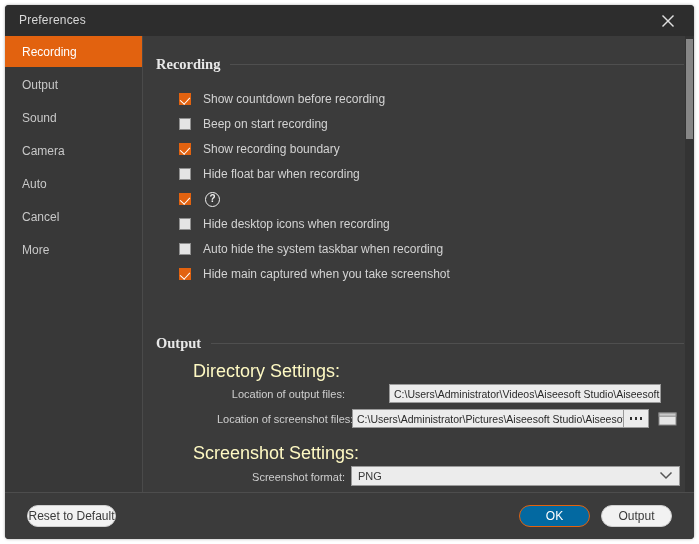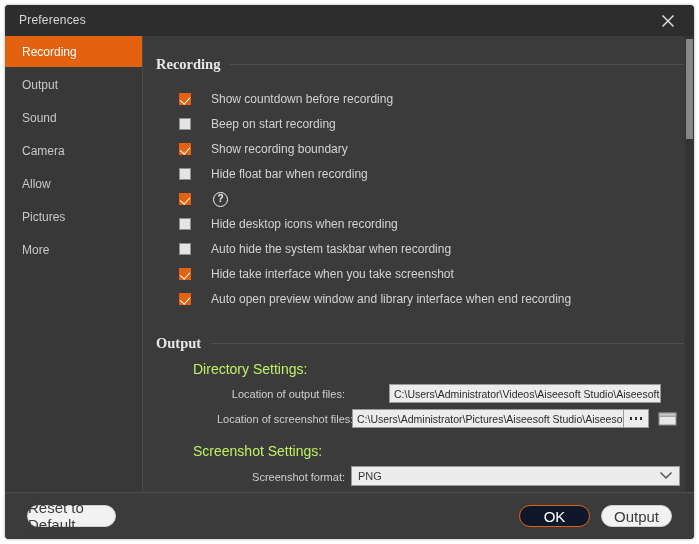--- a/index.html
+++ b/index.html
@@ -101,21 +101,20 @@
     height: 1px;
     background: #4f4f4f;
   }
 
   .check-row {
     position: absolute;
     left: 36px;
     display: flex;
     align-items: center;
     height: 16px;
-    gap: 8px;
   }
   .cbox {
     width: 12px; height: 12px;
     box-sizing: border-box;
     flex: 0 0 auto;
     border: 1px solid #8f8f8f;
     background: #e4e4e4;
     cursor: pointer;
     position: relative;
   }
@@ -151,22 +150,22 @@
     align-items: center;
     justify-content: center;
     cursor: pointer;
     box-sizing: border-box;
     line-height: 1;
   }
 
   .sub-head {
     position: absolute;
     left: 50px;
-    font-size: 14px;
-    color: #bef264;
+    font-size: 18px;
+    color: #fef9c3;
     white-space: nowrap;
   }
 
   .field-row {
     position: absolute;
     display: flex;
     align-items: center;
     height: 19px;
   }
   .field-label {
@@ -252,31 +251,31 @@
     background: #3b3b3b;
     border-top: 1px solid #4d4d4d;
   }
   .btn {
     position: absolute;
     height: 22px;
     border-radius: 11px;
     display: flex;
     align-items: center;
     justify-content: center;
-    font-size: 15px;
+    font-size: 12px;
     cursor: pointer;
     box-sizing: border-box;
   }
   .btn.light {
     background: #f2f2f2;
     color: #3a3a3a;
     border: 1px solid #cfcfcf;
   }
   .btn.accent {
-    background: #0f172a;
+    background: #0369a1;
     color: #ffffff;
     border: 1px solid #e2620f;
   }
 </style>
 </head>
 <body>
 
 <div id="window">
 
   <div id="titlebar">
@@ -298,24 +297,24 @@
     <div class="nav-item sp">
       <span>Output</span>
     </div>
     <div class="nav-item sp">
       <span>Sound</span>
     </div>
     <div class="nav-item sp">
       <span>Camera</span>
     </div>
     <div class="nav-item sp">
-      <span>Allow</span>
-    </div>
-    <div class="nav-item sp">
-      <span>Pictures</span>
+      <span>Auto</span>
+    </div>
+    <div class="nav-item sp">
+      <span>Cancel</span>
     </div>
     <div class="nav-item sp">
       <span>More</span>
     </div>
   </div>
 
   <div id="content">
 
     <div class="section-head" style="top:20px">
       <div class="label">Recording</div>
@@ -345,25 +344,21 @@
     <div class="check-row" style="top:180px">
       <div class="cbox"></div>
       <div class="txt">Hide desktop icons when recording</div>
     </div>
     <div class="check-row" style="top:205px">
       <div class="cbox"></div>
       <div class="txt">Auto hide the system taskbar when recording</div>
     </div>
     <div class="check-row" style="top:230px">
       <div class="cbox on"></div>
-      <div class="txt">Hide take interface when you take screenshot</div>
-    </div>
-    <div class="check-row" style="top:255px">
-      <div class="cbox on"></div>
-      <div class="txt">Auto open preview window and library interface when end recording</div>
+      <div class="txt">Hide main captured when you take screenshot</div>
     </div>
 
     <div class="section-head" style="top:299px">
       <div class="label">Output</div>
       <div class="rule"></div>
     </div>
 
     <div class="sub-head" style="top:325px">Directory Settings:</div>
 
     <div class="field-row" style="left:74px; top:348px;gap:37px;">

